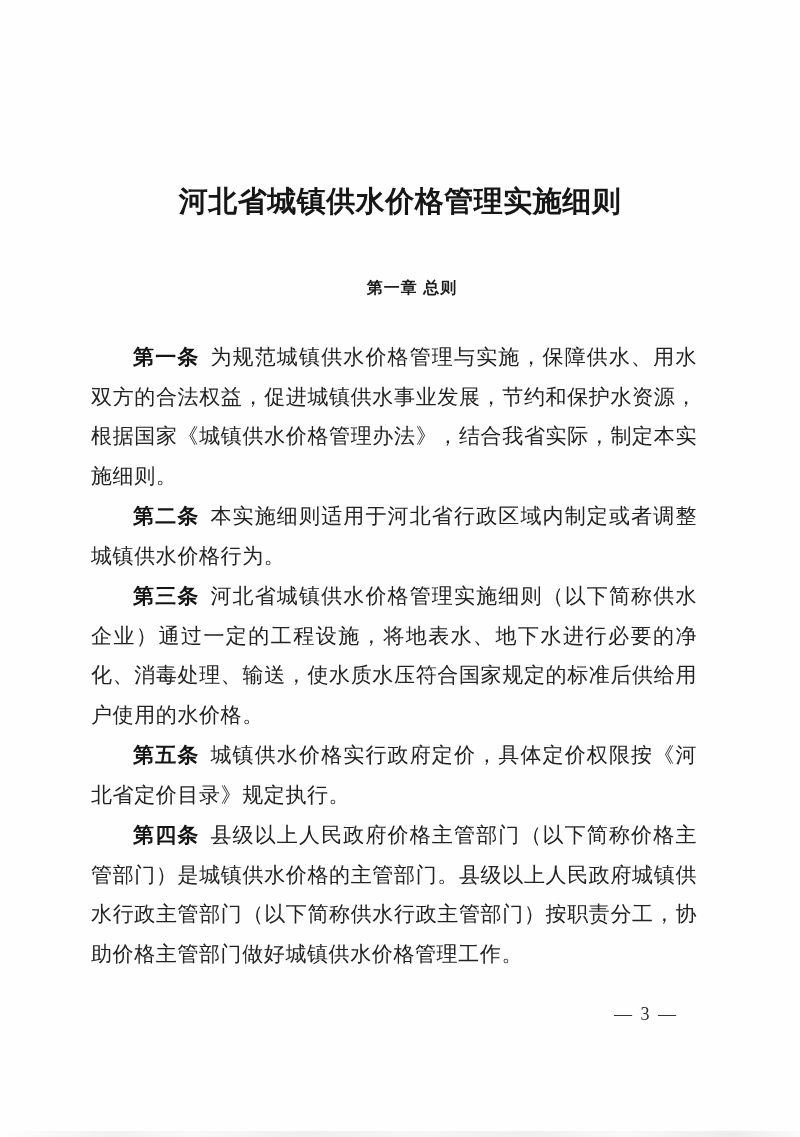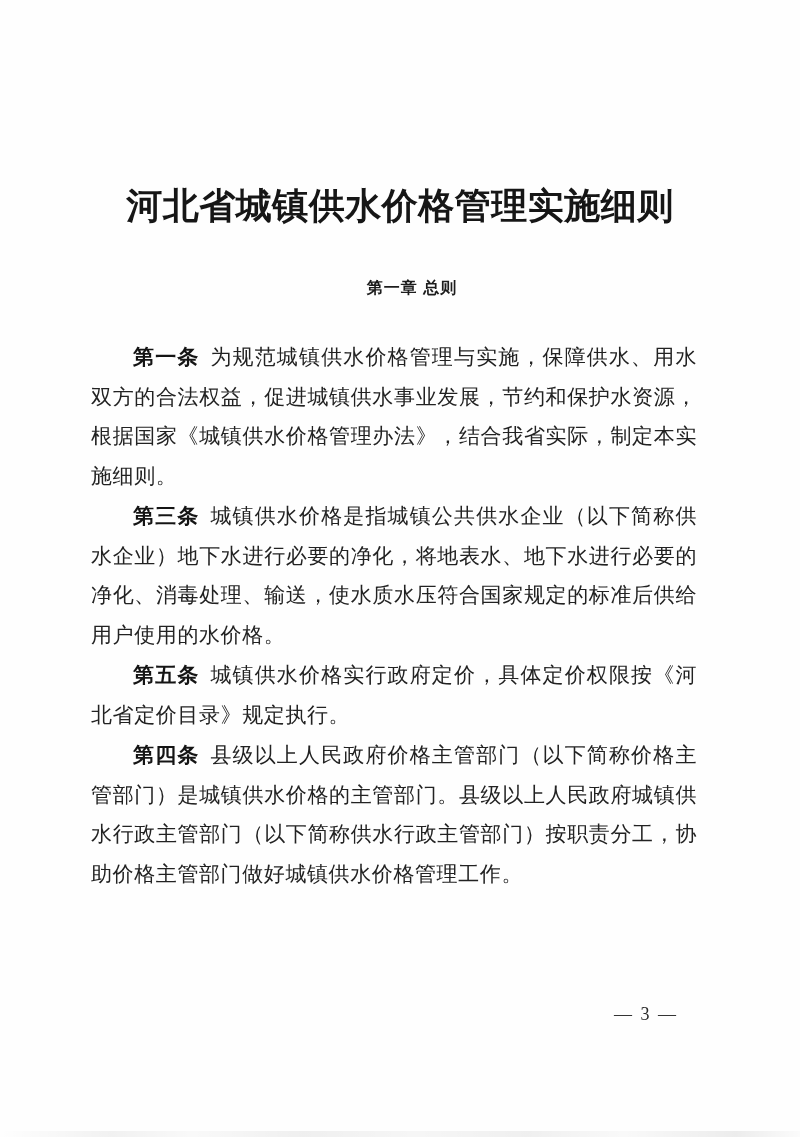--- a/index.html
+++ b/index.html
@@ -17,21 +17,21 @@
     font-family: "Liberation Serif", serif;
   }
   .doc-title {
     position: absolute;
     left: 0;
     top: 182px;
     width: 800px;
     margin: 0;
     text-align: center;
     font-family: Liberation Mono, monospace;
-    font-size: 36px;
+    font-size: 29px;
     font-weight: 700;
     letter-spacing: 0.5px;
     color: #161616;
   }
   .chapter-heading {
     position: absolute;
     left: 0;
     top: 266px;
     width: 800px;
     margin: 12px;
@@ -99,22 +99,23 @@
 <div class="page">
 
   <h1 class="doc-title">河北省城镇供水价格管理实施细则</h1>
 
   <h2 class="chapter-heading">第一章 总则</h2>
 
   <div class="body-text">
 
     <p class="article"><span class="lead">第一条</span><span>为规范城镇供水价格管理与实施，保障供水、用水双方的合法权益，促进城镇供水事业发展，节约和保护水资源，根据国家《城镇供水价格管理办法》，结合我省实际，制定本实施细则。</span></p>
 
+    <p class="article"><span class="lead">第二条</span><span>本实施细则适用于河北省行政区域内制定或者调整城镇供水价格行为。</span></p>
 
-    <p class="article"><span class="lead">第三条</span><span>城镇供水价格是指城镇公共供水企业（以下简称供水企业）地下水进行必要的净化，将地表水、地下水进行必要的净化、消毒处理、输送，使水质水压符合国家规定的标准后供给用户使用的水价格。</span></p>
+    <p class="article"><span class="lead">第三条</span><span>河北省城镇供水价格管理实施细则（以下简称供水企业）通过一定的工程设施，将地表水、地下水进行必要的净化、消毒处理、输送，使水质水压符合国家规定的标准后供给用户使用的水价格。</span></p>
 
     <p class="article"><span class="lead">第五条</span><span>城镇供水价格实行政府定价，具体定价权限按《河北省定价目录》规定执行。</span></p>
 
     <p class="article"><span class="lead">第四条</span><span>县级以上人民政府价格主管部门（以下简称价格主管部门）是城镇供水价格的主管部门。县级以上人民政府城镇供水行政主管部门（以下简称供水行政主管部门）按职责分工，协助价格主管部门做好城镇供水价格管理工作。</span></p>
 
   </div>
 
   <div class="page-number">— 3 —</div>
 
   <div class="scan-smudge"></div>

